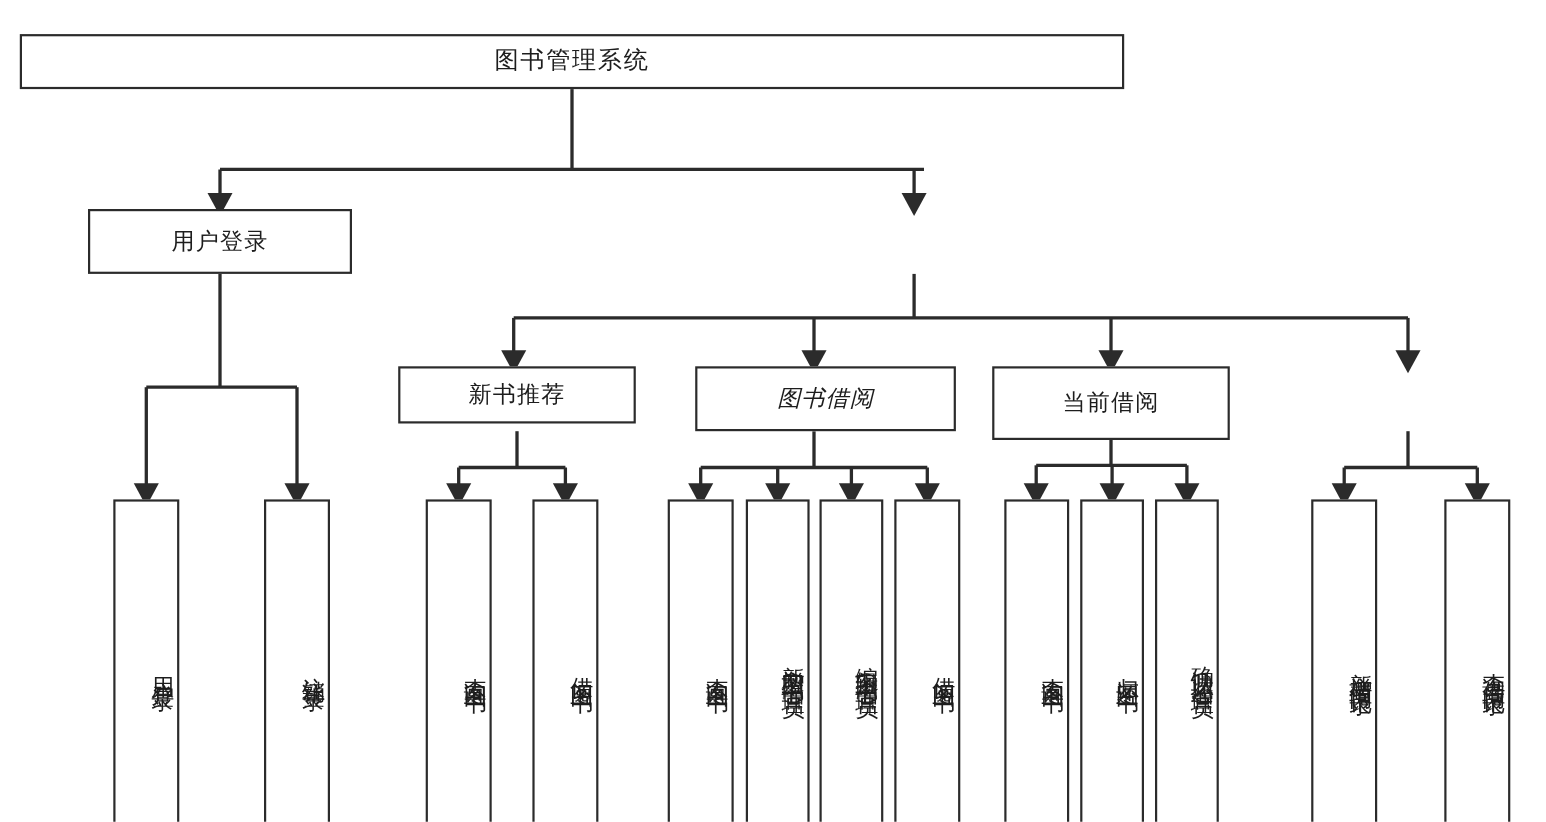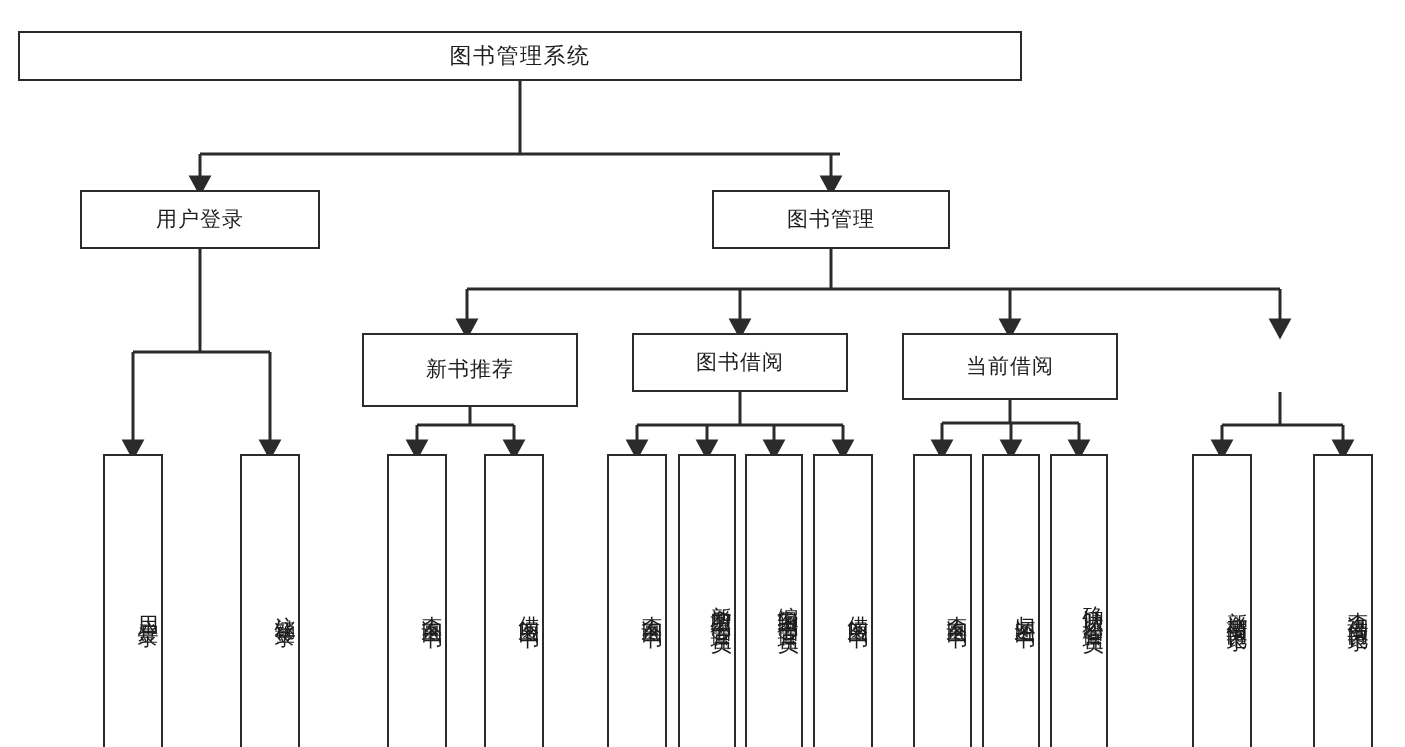--- a/index.html
+++ b/index.html
@@ -131,28 +131,25 @@
     </g>
   </svg>
 
   <div class="node root-node h-node" style="left:18px; top:14px; width:1004px; height:50px;">
     <span>图书管理系统</span>
   </div>
 
   <div class="node h-node" style="left:80px; top:173px; width:240px; height:59px;">
     <span>用户登录</span>
   </div>
-  <div class="node h-node" style="left:712px; top:173px; width:238px; height:59px;">
-    <span>图书管理</span>
-  </div>
 
-  <div class="node h-node" style="left:362px; top:316px; width:216px; height:74px;text-align:center;">
+  <div class="node h-node" style="left:362px; top:316px; width:216px; height:52px;text-align:center;">
     <span>新书推荐</span>
   </div>
-  <div class="node h-node" style="left:632px; top:316px; width:216px; height:59px;">
+  <div class="node h-node" style="left:632px; top:316px; width:237px; height:59px;font-style:italic;">
     <span>图书借阅</span>
   </div>
   <div class="node h-node" style="left:902px; top:316px; width:216px; height:67px;">
     <span>当前借阅</span>
   </div>
 
   <div class="node v-node" style="left:103px; top:437px; width:60px; height:298px;">
     <span>用户登录</span>
   </div>
   <div class="node v-node" style="left:240px; top:437px; width:60px; height:298px;">

